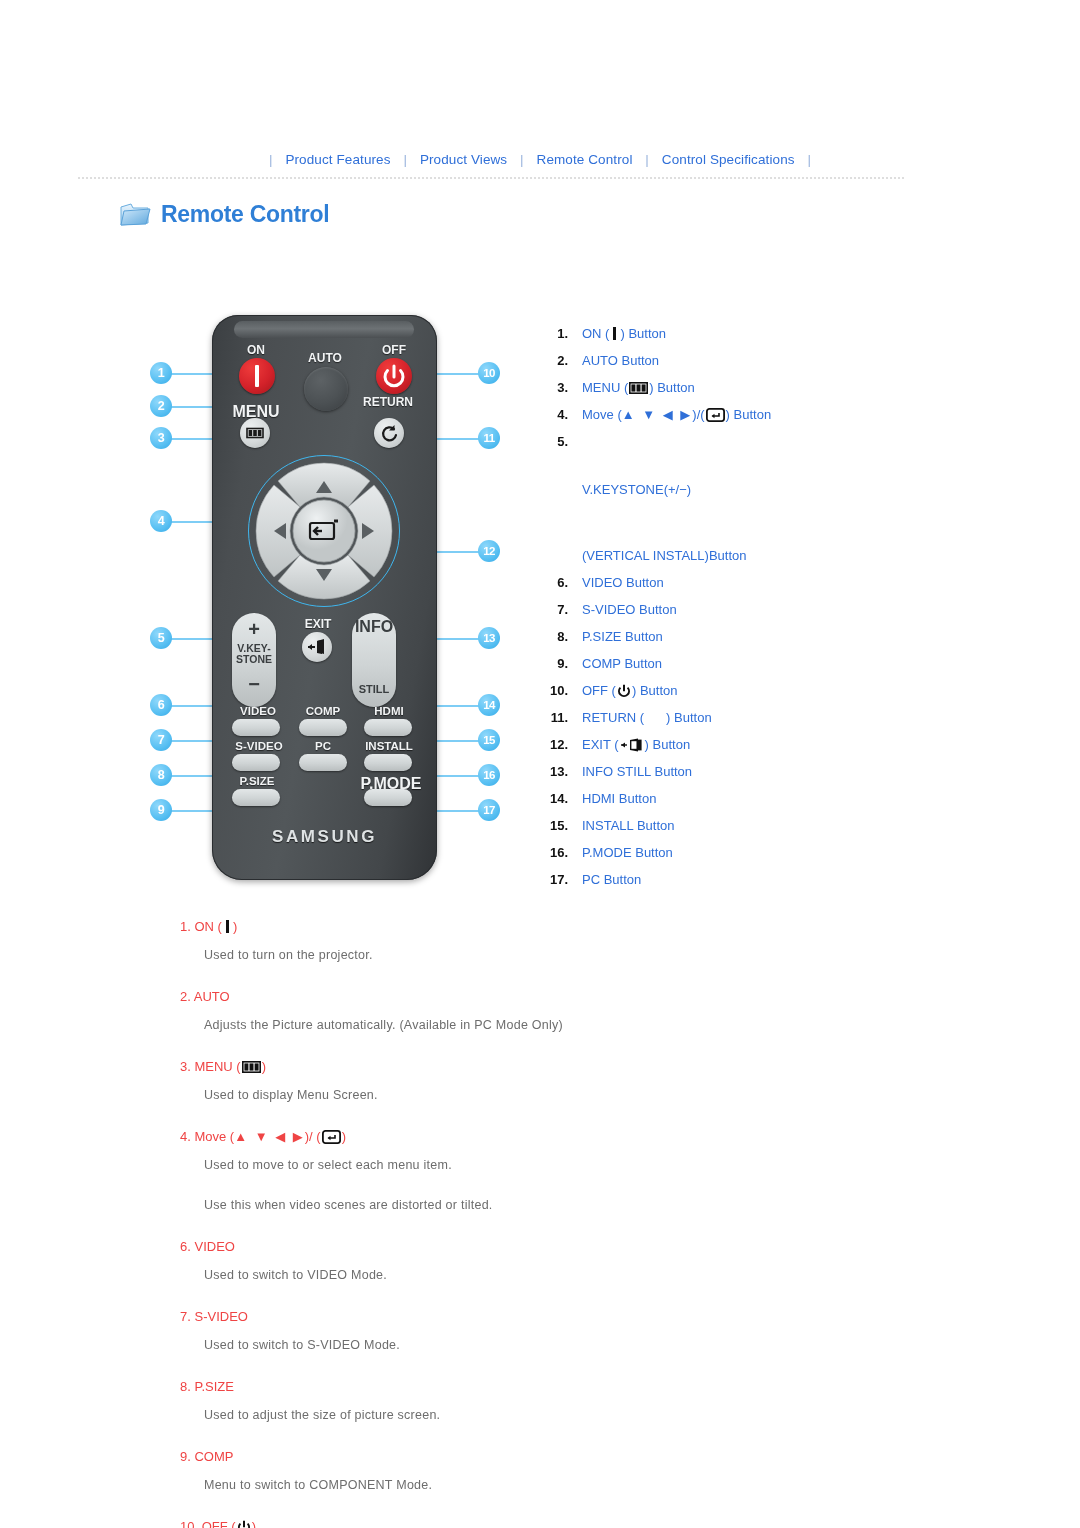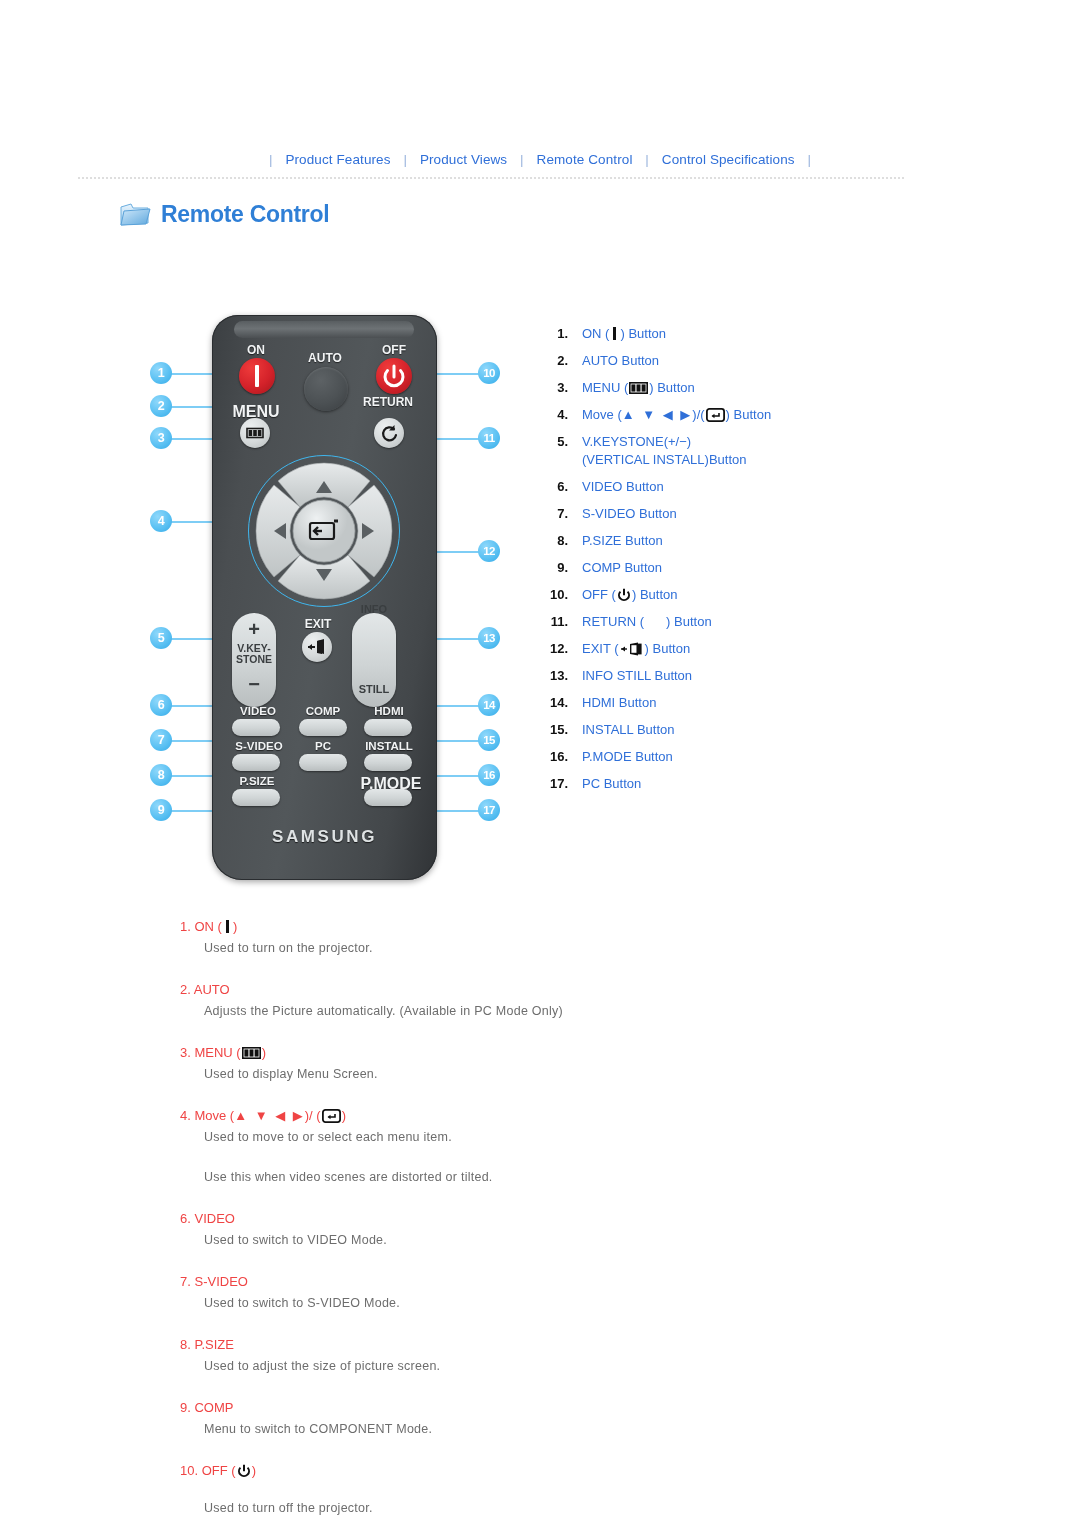--- a/index.html
+++ b/index.html
@@ -108,36 +108,36 @@
     font-family:"Liberation Sans", sans-serif;
     text-shadow:0 1px 1px rgba(0,0,0,.7);
   }
 
   
   .rlist{ position:absolute; left:538px; top:325px; width:420px; }
   .rrow{ display:flex; align-items:flex-start; margin-bottom:9px; }
   .rnum{ width:30px; flex:0 0 30px; text-align:right; font-size:13px;
          color:#111; font-weight:700; padding-top:1px; }
   .rtxt{ margin-left:14px; font-size:13px; color:#2f6fd8; line-height:18px; white-space:nowrap;}
-  .rtxt .sub{ display:block; }
+  .rtxt .sub{ display:block;margin-top:48px; }
 
   
   .g-on{ display:inline-block; width:3px; height:13px; background:#111; vertical-align:-2px; margin:0 4px; }
   .g-menu{ display:inline-block; width:19px; height:12px; vertical-align:-2px; margin:0 1px;}
   .g-enter{ display:inline-block; width:19px; height:14px; vertical-align:-3px; margin:0 1px;}
   .g-power{ display:inline-block; width:14px; height:14px; vertical-align:-3px; margin:0 1px;}
   .g-exit{ display:inline-block; width:24px; height:14px; vertical-align:-3px; margin:0 1px;}
   .g-arrows{ letter-spacing:2px; }
 
   
   .desc{ position:absolute; left:180px; top:918px; width:760px; }
   .ditem{ margin-bottom:26px; }
   .dhead{ font-size:13px; color:#ef4444; line-height:17px; white-space:nowrap; }
   .dhead .n{ font-weight:400; }
-  .dbody{ font-size:12.5px; color:#6d6d6d; margin-top:6px; margin-left:24px; letter-spacing:.25px; }
+  .dbody{ font-size:12.5px; color:#6d6d6d; margin-top:13px; margin-left:24px; letter-spacing:.25px; }
 </style>
 </head>
 <body>
 
 <div class="topnav">
   <span class="sep">|</span>
   <a href="#">Product Features</a>
   <span class="sep">|</span>
   <a href="#">Product Views</a>
   <span class="sep">|</span>
@@ -295,21 +295,21 @@
       <svg viewBox="0 0 30 30" style="width:30px;height:30px;">
         <path d="M6 15 L13 15" stroke="#1a1a1a" stroke-width="2"></path>
         <path d="M10 12 L6 15 L10 18 Z" fill="#1a1a1a"></path>
         <path d="M15 9 L22 7 L22 22 L15 20 Z" fill="#1a1a1a"></path>
         <rect x="15" y="9.5" width="5" height="11" fill="#fff" opacity=".0"></rect>
         <path d="M15 9 L15 21 L20 22 L20 8 Z" fill="#1a1a1a"></path>
       </svg>
     </div>
 
     <div class="pillbtn" style="left:140px; top:298px; width:44px; height:94px; border-radius:22px;"></div>
-    <div class="lbl" style="left:136px; top:288px; width:52px; font-size:11px; color:#3a3e40; text-shadow:none;">INFO</div>
+    <div class="lbl" style="left:136px; top:303px; width:52px; font-size:16px; color:#3a3e40; text-shadow:none;">INFO</div>
     <div class="lbl" style="left:136px; top:368px; width:52px; font-size:11px; color:#3a3e40; text-shadow:none;">STILL</div>
 
     <div class="lbl" style="left:16px; top:390px; width:60px; font-size:11.5px;">VIDEO</div>
     <div class="pillbtn" style="left:20px; top:404px; width:48px; height:17px;"></div>
 
     <div class="lbl" style="left:82px; top:390px; width:58px; font-size:11.5px;">COMP</div>
     <div class="pillbtn" style="left:87px; top:404px; width:48px; height:17px;"></div>
 
     <div class="lbl" style="left:148px; top:390px; width:58px; font-size:11.5px;">HDMI</div>
     <div class="pillbtn" style="left:152px; top:404px; width:48px; height:17px;"></div>

